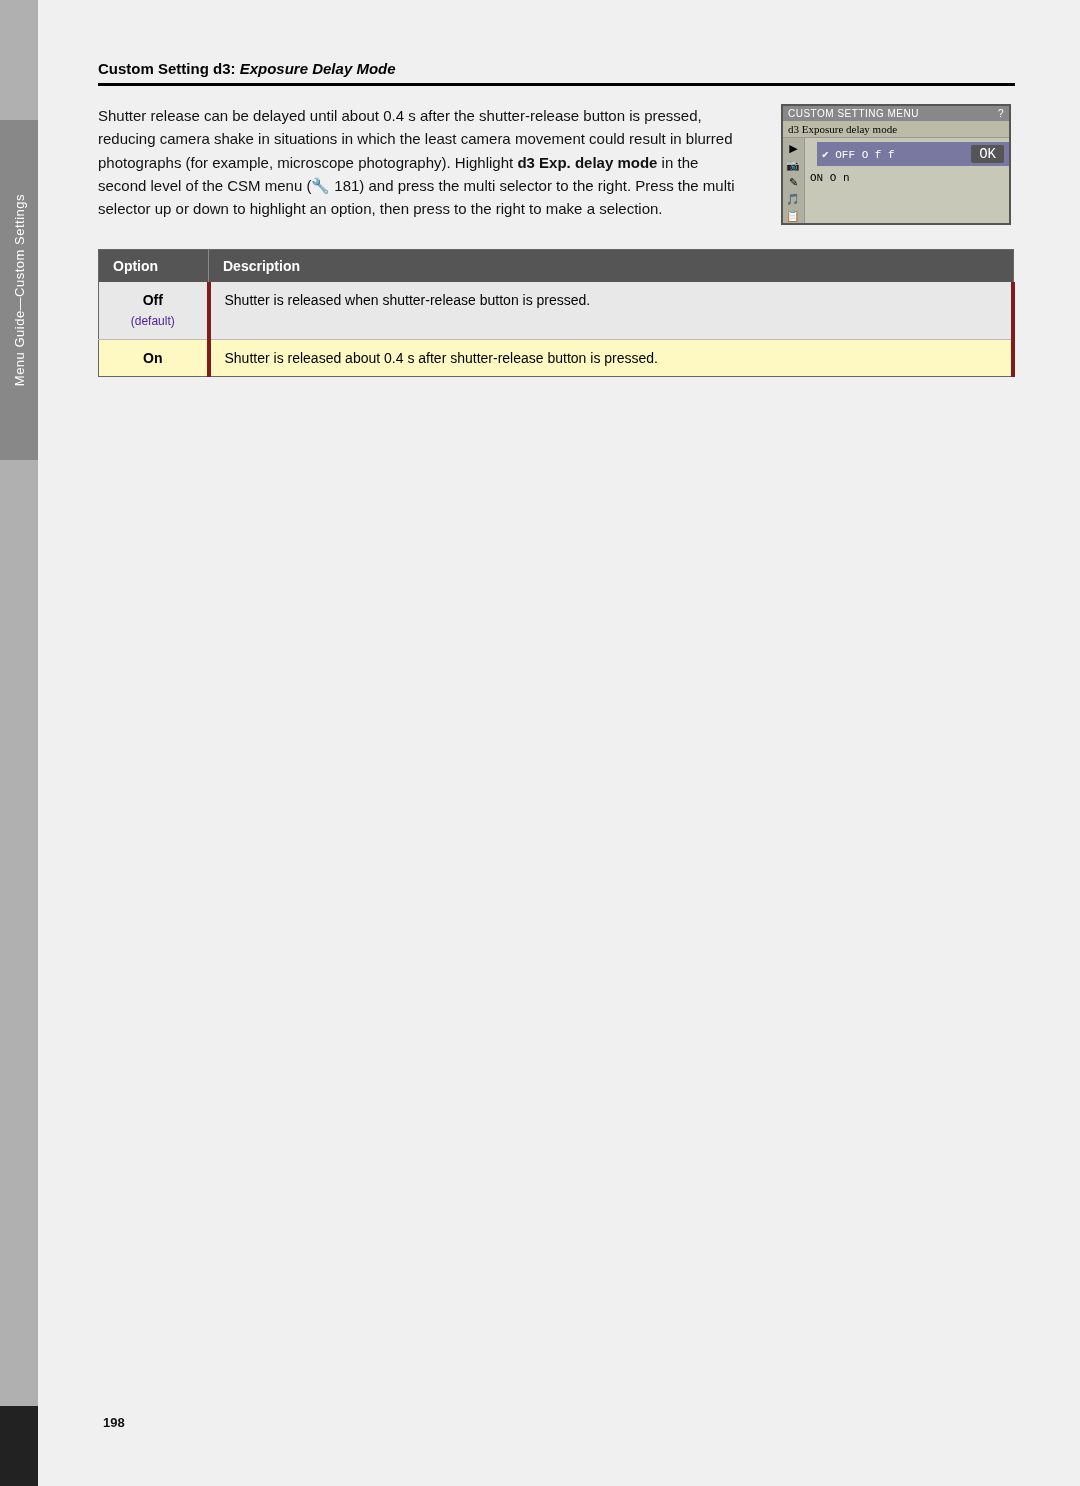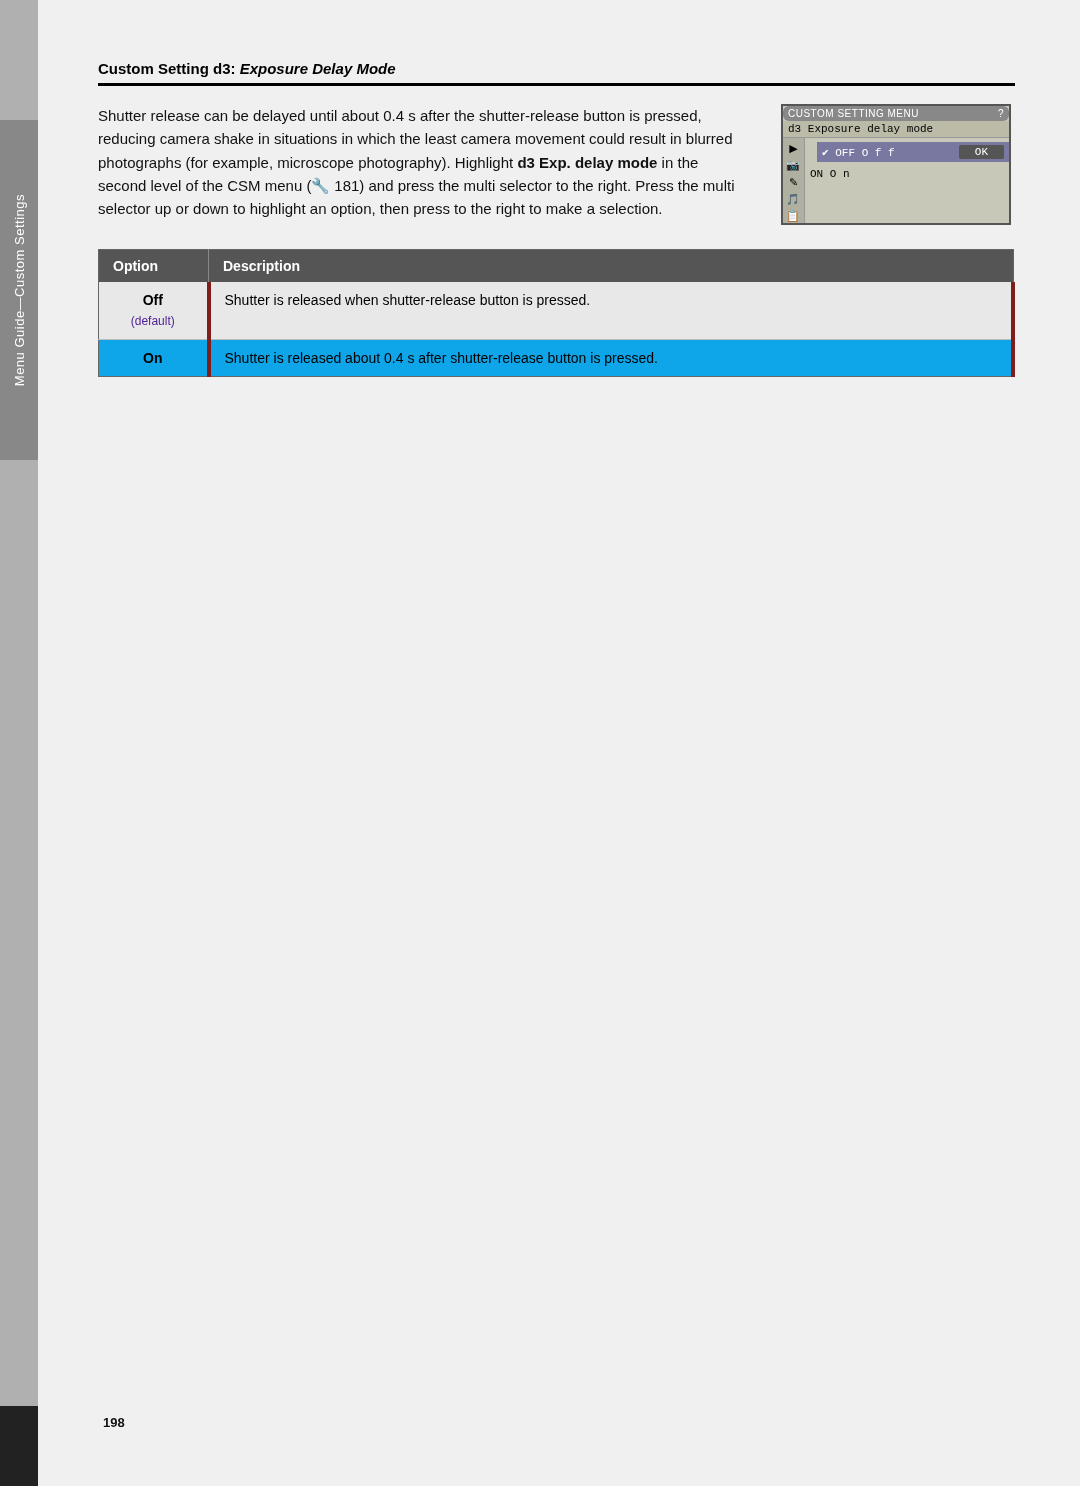--- a/index.html
+++ b/index.html
@@ -103,21 +103,20 @@
     }
 
     .menu-screen-header {
       background: #888;
       color: #fff;
       padding: 2px 5px;
       font-size: 10px;
       letter-spacing: 0.5px;
       display: flex;
       justify-content: space-between;
-      border-radius: 6px;
     }
 
     
     .options-table {
       width: 100%;
       border-collapse: collapse;
       margin-top: 20px;
       border: 1px solid #666;
     }
 
@@ -144,21 +143,21 @@
       font-size: 14px;
       line-height: 1.45;
     }
 
     .options-table tr:first-child td {
       background: #e8e8e8;
     }
 
     .options-table tr:last-child td {
       border-bottom: none;
-      background: #0ea5e9;
+      background: #fef9c3;
     }
 
     .option-cell {
       font-weight: bold;
       text-align: center;
       vertical-align: top;
     }
 
     .option-default {
       font-weight: normal;
@@ -222,36 +221,36 @@
       <p>
         <span>Shutter release can be delayed until about 0.4 s after the shutter-release button is pressed, reducing camera shake in situations in which the least camera movement could result in blurred photographs (for example, microscope photography). Highlight </span><span class="bold">d3 Exp. delay mode</span><span> in the second level of the CSM menu (</span><span>🔧</span> <span>181</span><span>) and press the multi selector to the right. Press the multi selector up or down to highlight an option, then press to the right to make a selection.</span>
       </p>
     </div>
 
     <div class="camera-screen" style="width:230px; min-width:230px; border:2px solid #555; background:#c8c8b8; margin-top:0px;">
       <div class="menu-screen-header">
         <span>CUSTOM SETTING MENU</span>
         <span>?</span>
       </div>
-      <div style="padding:2px 5px; font-size:11px; font-family:Liberation Mono, monospace; background:#bbbba8; border-bottom:1px solid #999;">d3  Exposure delay mode</div>
+      <div style="padding:2px 5px; font-size:11px; font-family:Liberation Serif, serif; background:#bbbba8; border-bottom:1px solid #999;">d3  Exposure delay mode</div>
 
       <div style="display:flex;">
 
         <div style="width:22px; background:#b0b0a0; border-right:1px solid #999; display:flex; flex-direction:column; align-items:center; padding-top:4px; gap:4px; font-size:11px;">
           <span>▶</span>
           <span>📷</span>
           <span>✎</span>
           <span>🎵</span>
           <span>📋</span>
         </div>
 
         <div style="flex:1; padding:4px 0; font-family:'Courier New',monospace; font-size:11px;">
           <div style="display:flex; align-items:center; padding:3px 5px; background:#7878a0; color:#fff;margin-left:12px;">
             <span>✔ OFF  O f f</span>
-            <span style="margin-left:auto; background:#555; color:#fff; font-size:11px; padding:1px 16px; border-radius:2px;">OK</span>
+            <span style="margin-left:auto; background:#555; color:#fff; font-size:14px; padding:1px 8px; border-radius:2px;">OK</span>
           </div>
           <div style="padding:6px 5px;">
             <span>ON  O n</span>
           </div>
         </div>
       </div>
     </div>
 
   </div>
 

